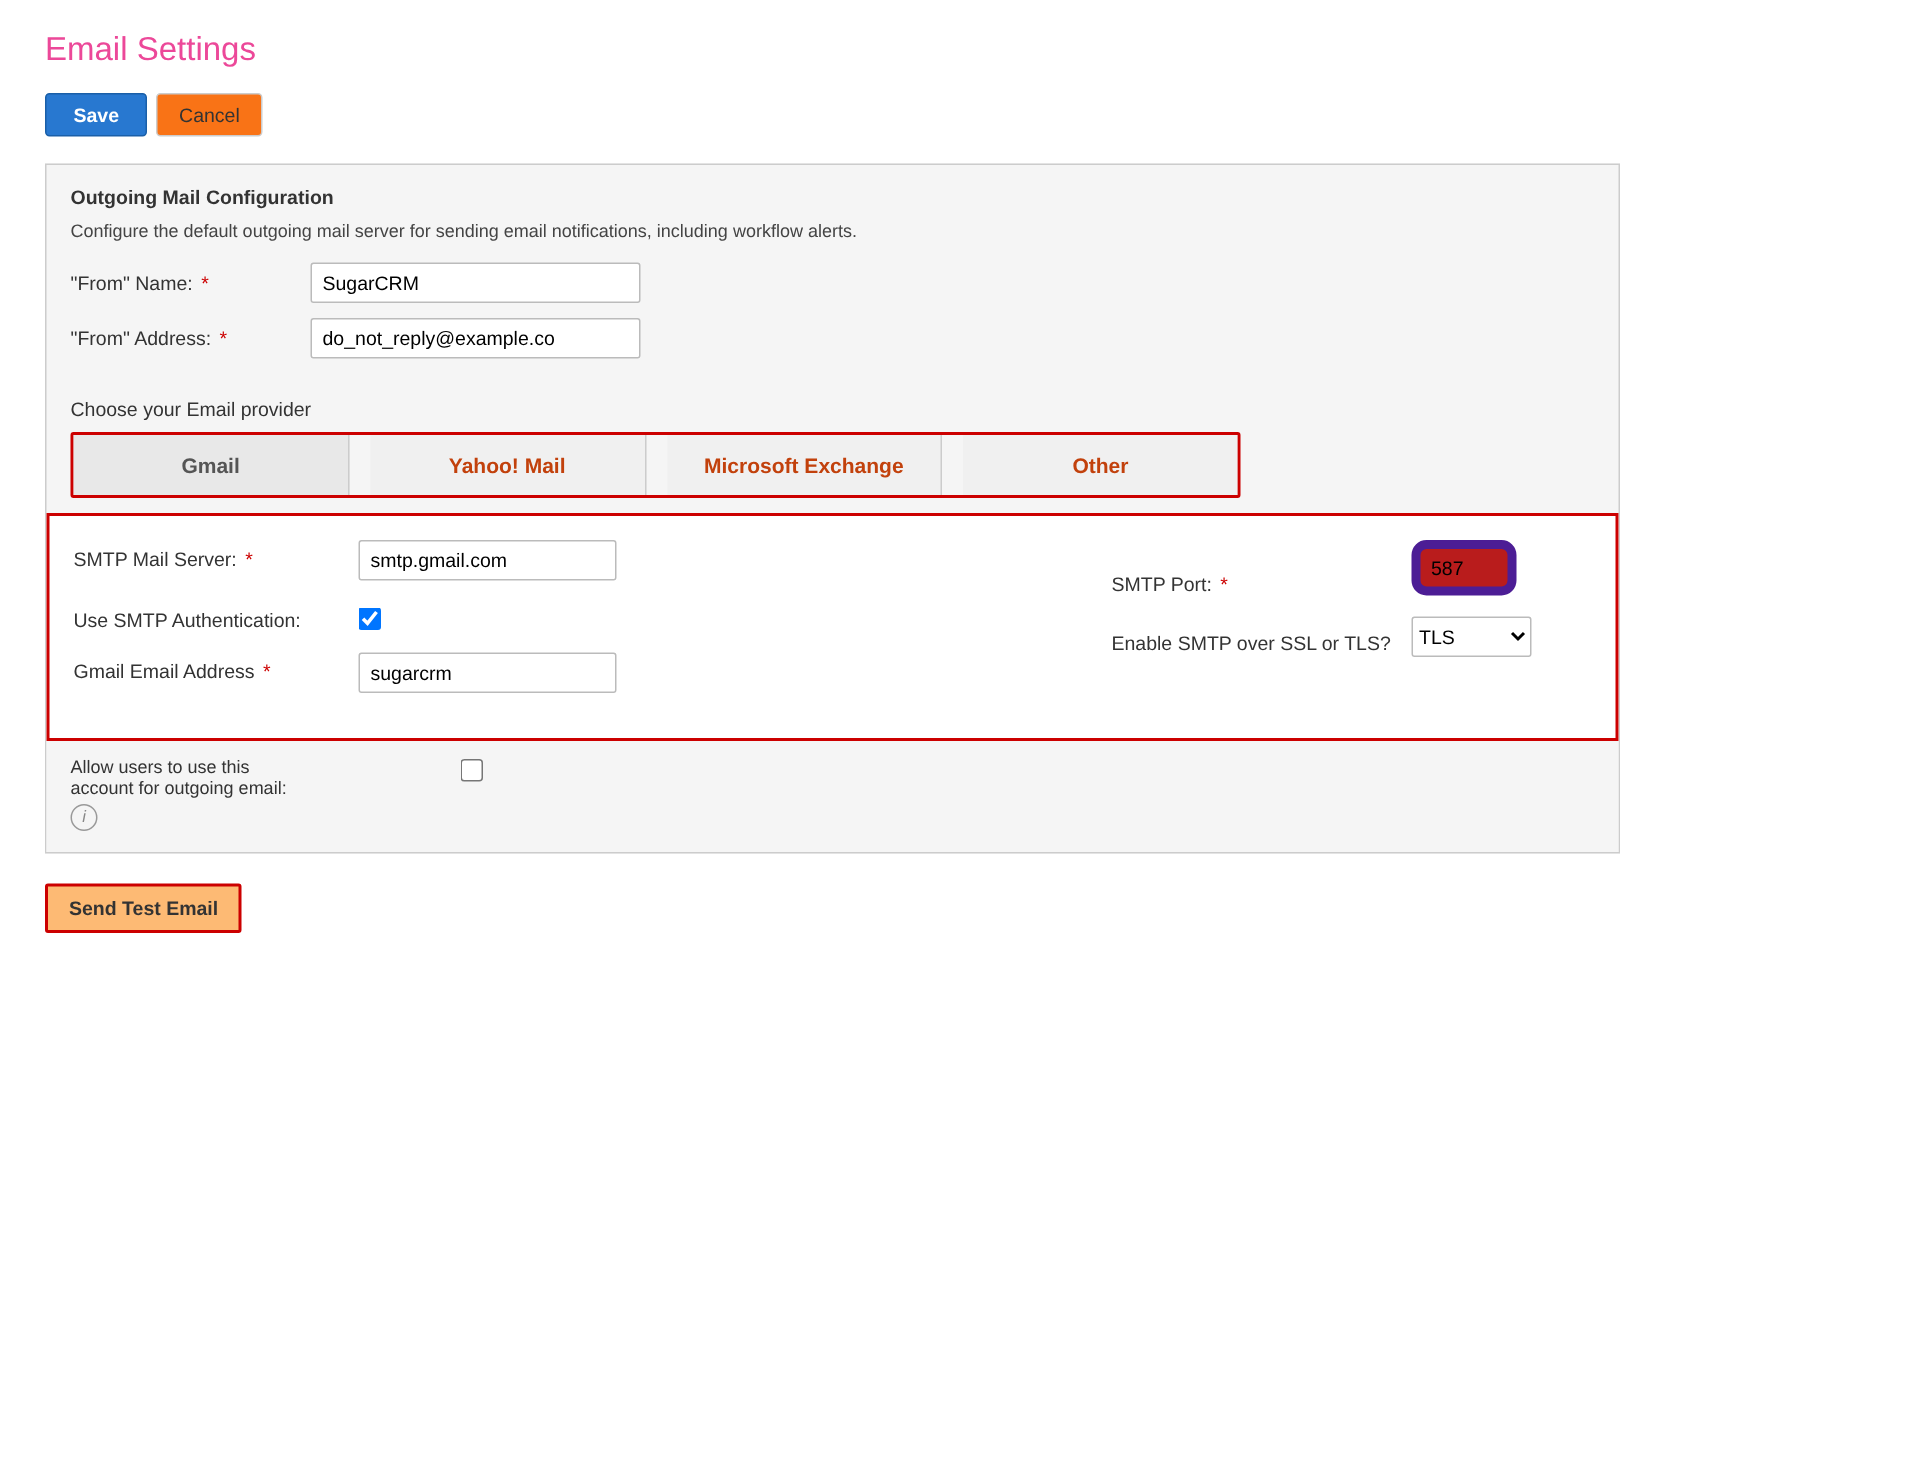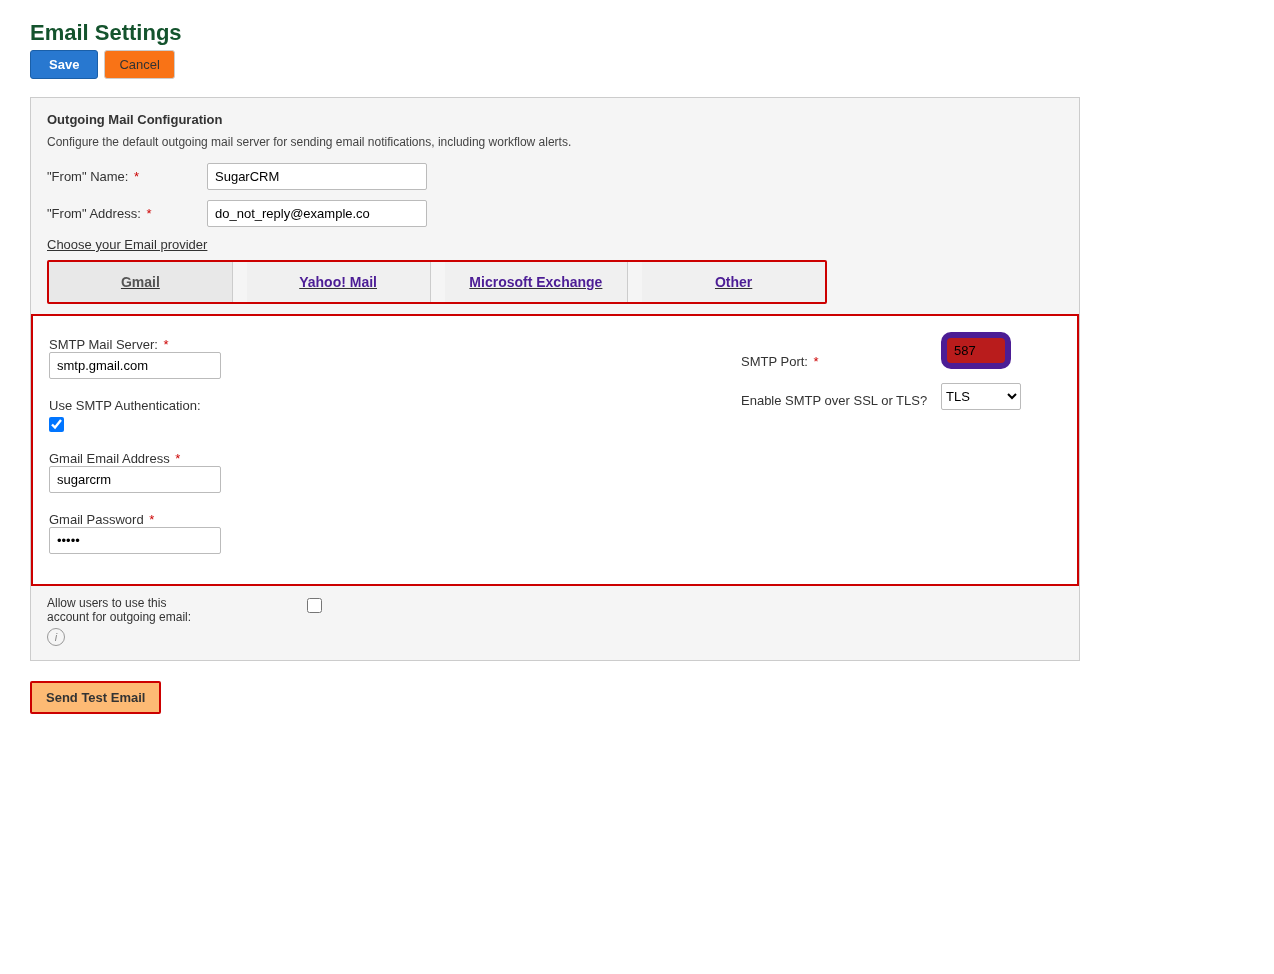--- a/index.html
+++ b/index.html
@@ -5,23 +5,23 @@
     * { box-sizing: border-box; margin: 0; padding: 0; }
     body {
       font-family: Arial, Helvetica, sans-serif;
       font-size: 13px;
       color: #333;
       background: #fff;
       padding: 20px 30px;
     }
     h1 {
       font-size: 22px;
-      font-weight: bold;
-      margin-bottom: 4px;
-      color: #14532d;
+      font-weight: normal;
+      margin-bottom: 16px;
+      color: #ec4899;
     }
     .toolbar {
       display: flex;
       gap: 6px;
       margin-bottom: 18px;
     }
     .btn-save {
       background: #2878d0;
       color: #fff;
       border: 1px solid #1a5fa8;
@@ -67,43 +67,42 @@
     }
     .form-input {
       border: 1px solid #bbb;
       padding: 5px 7px;
       font-size: 13px;
       width: 220px;
       background: #fff;
       border-radius: 2px;
     }
     .provider-section {
-      margin-top: 10px;
-      text-decoration: underline;
+      margin-top: 26px;
     }
     .provider-label {
       font-size: 13px;
       margin-bottom: 8px;
       color: #333;
     }
     .provider-tabs {
       display: flex;
       border: 2px solid #cc0000;
       border-radius: 2px;
       overflow: hidden;
       width: 780px;
       gap: 14px;
     }
     .provider-tab {
       flex: 1;
       padding: 12px 8px;
       text-align: center;
       font-size: 14px;
       font-weight: bold;
-      color: #4c1d95;
+      color: #c2410c;
       background: #f0f0f0;
       border-right: 1px solid #ccc;
       cursor: pointer;
       user-select: none;
     }
     .provider-tab:last-child {
       border-right: none;
     }
     .provider-tab.active {
       background: #e8e8e8;
@@ -116,21 +115,20 @@
     .smtp-left {
       flex: 1;
     }
     .smtp-right {
       flex: 0 0 320px;
     }
     .smtp-row {
       display: flex;
       align-items: flex-start;
       margin-bottom: 14px;
-      flex-direction: column;
     }
     .smtp-label {
       width: 190px;
       font-size: 13px;
       color: #333;
       flex-shrink: 0;
       padding-top: 5px;
     }
     .smtp-input {
       border: 1px solid #bbb;
@@ -263,27 +261,20 @@
           </div>
 
           <div class="smtp-row">
             <div class="smtp-label">
               <span>Gmail Email Address</span>
               <span class="required-star">*</span>
             </div>
             <input class="smtp-input" type="text" value="sugarcrm" style="">
           </div>
 
-          <div class="smtp-row">
-            <div class="smtp-label">
-              <span>Gmail Password</span>
-              <span class="required-star">*</span>
-            </div>
-            <input class="smtp-input" type="password" value="12345" style="">
-          </div>
         </div>
 
         <div class="smtp-right">
 
           <div class="smtp-right-row">
             <div class="smtp-right-label">
               <span>SMTP Port:</span>
               <span class="required-star">*</span>
             </div>
             <input class="smtp-port-input" type="text" value="587" style="">

